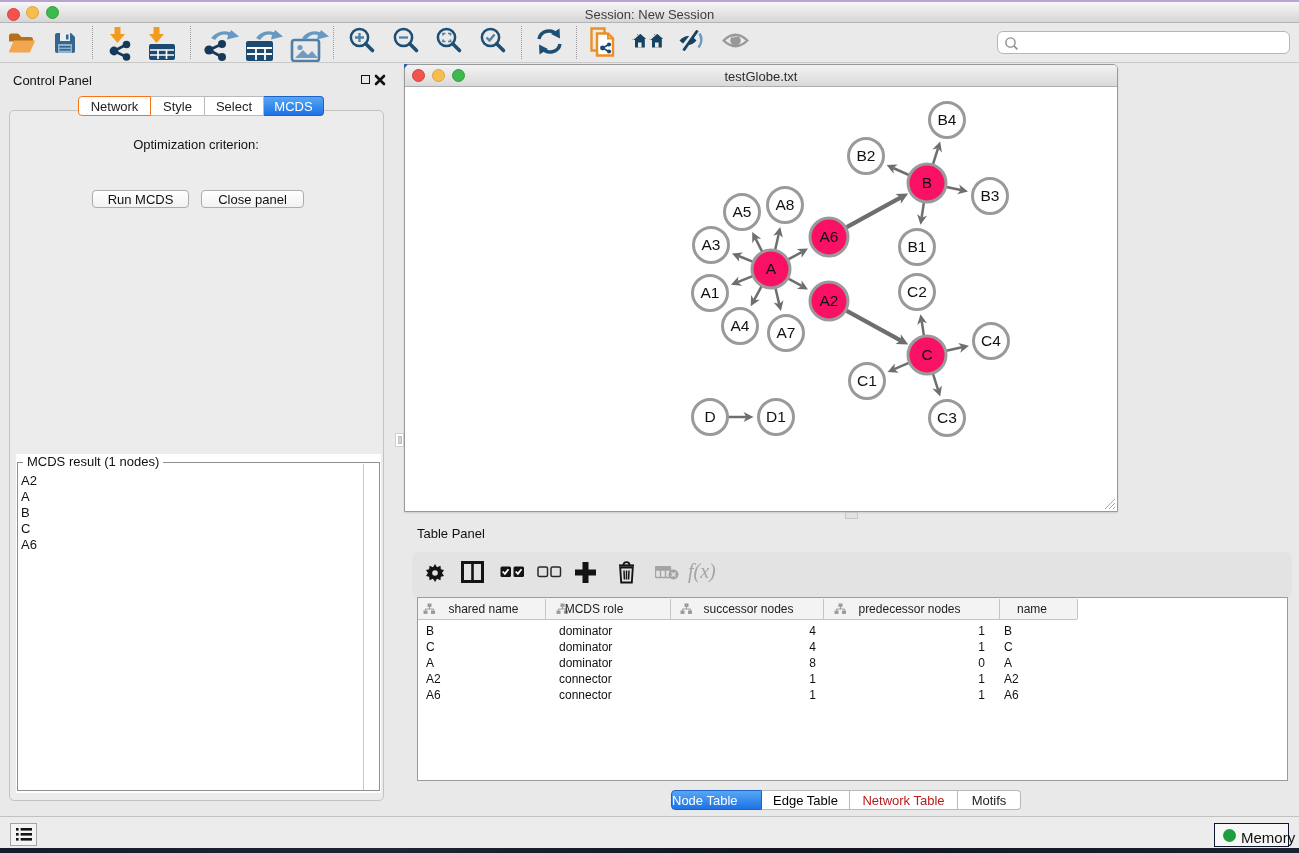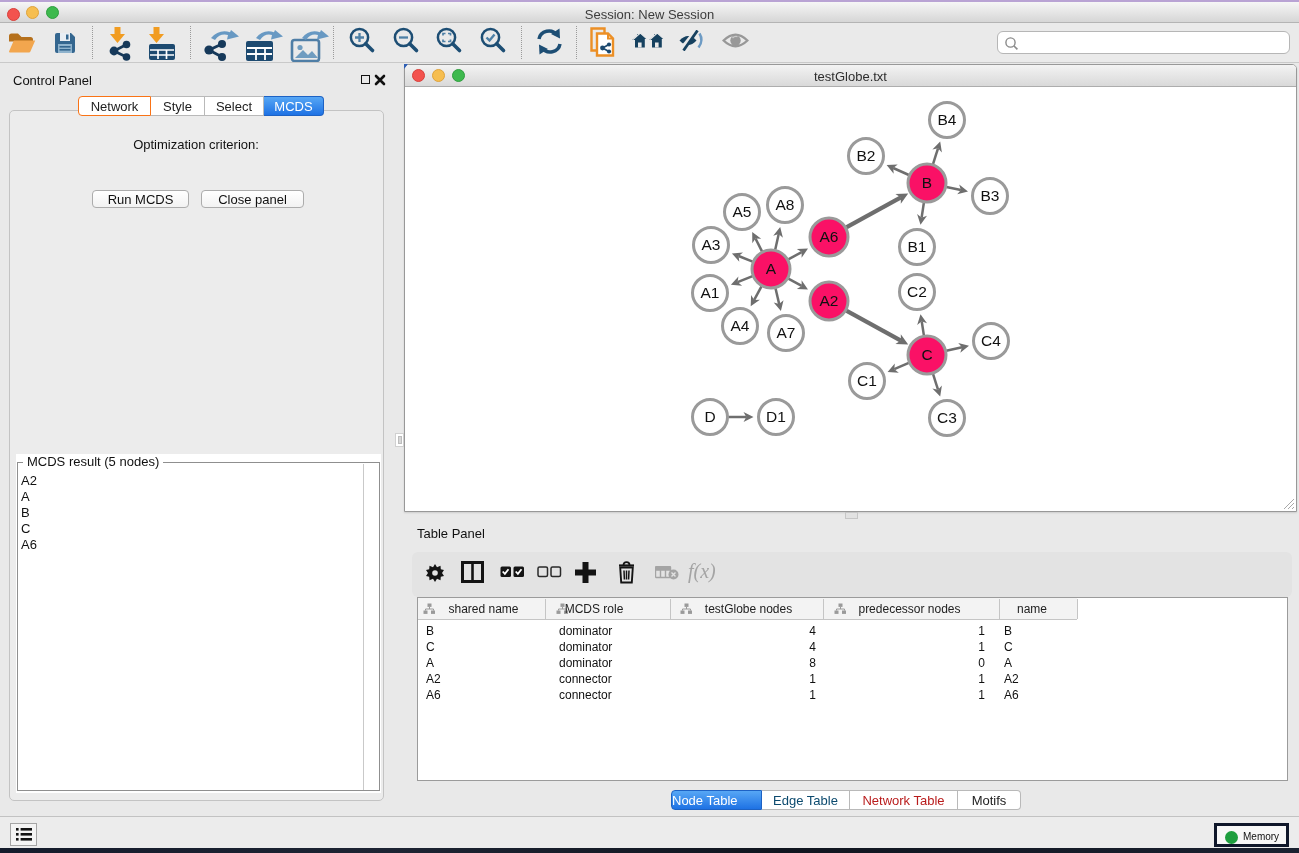--- a/index.html
+++ b/index.html
@@ -6,21 +6,21 @@
 body{opacity:0.999;font-family:"Liberation Sans",sans-serif;background:#e9e9e9;position:relative;color:#1a1a1a}
 .abs{position:absolute}
 #titlebar{position:absolute;left:0;top:0;width:1299px;height:23px;background:linear-gradient(#f6f6f6,#d6d6d6);border-top:2px solid #b9a3d4;border-bottom:1px solid #b4b4b4}
 .tl{position:absolute;top:6px;width:13px;height:13px;border-radius:50%}
 #apptitle{position:absolute;top:5px;left:0;width:100%;text-align:center;font-size:13px;color:#3c3c3c}
 #toolbar{position:absolute;left:0;top:23px;width:1299px;height:40px;background:#eaeaea;border-bottom:1px solid #c9c9c9}
 .tsep{position:absolute;top:3px;height:33px;width:0;border-left:1px dotted #9a9a9a}
 #searchbox{position:absolute;left:997px;top:8px;width:293px;height:23px;background:#fff;border:1px solid #b6b6b6;border-radius:6px}
 #controlpanel{position:absolute;left:0;top:63px;width:392px;height:753px}
 #cp-inner{position:absolute;left:9px;top:47px;width:375px;height:691px;background:#ececec;border:1px solid #c3c3c3;border-radius:5px}
-#graphwin{position:absolute;left:404px;top:64px;width:893px;height:448px;background:#fff;border:1px solid #989898;border-radius:5px 5px 0 0;box-shadow:0 1px 2px rgba(0,0,0,0.12)}
+#graphwin{position:absolute;left:404px;top:64px;width:714px;height:448px;background:#fff;border:1px solid #989898;border-radius:5px 5px 0 0;box-shadow:0 1px 2px rgba(0,0,0,0.12)}
 #gw-titlebar{position:absolute;left:0;top:0;width:100%;height:22px;background:linear-gradient(#f3f3f3,#d9d9d9);border-bottom:1px solid #adadad;border-radius:4px 4px 0 0}
 #tablepanel{position:absolute;left:404px;top:518px;width:895px;height:298px}
 #statusbar{position:absolute;left:0;top:816px;width:1299px;height:32px;background:#ececec;border-top:1px solid #c2c2c2}
 #darkstrip{position:absolute;left:0;top:848px;width:1299px;height:5px;background:linear-gradient(90deg,#141b2b,#1d2433 30%,#10151f 60%,#1a2130)}
 .panel-title{font-size:13px;color:#111}
 .th{color:#222}
 .trow{position:absolute;left:0;width:100%;height:16px;font-size:12px;color:#111}
 .trow span{position:absolute;top:1px}
 .trow span.num{width:100px;text-align:right}
 </style>
@@ -157,21 +157,21 @@
   <div style="width:73px;background:#fff;border:1px solid #f97316;border-radius:4px 0 0 4px;text-align:center;line-height:19px;color:#222">Network</div>
   <div style="width:54px;background:#fff;border:1px solid #b9b9b9;border-left:none;text-align:center;line-height:19px;color:#222">Style</div>
   <div style="width:59px;background:#fff;border:1px solid #b9b9b9;border-left:none;text-align:center;line-height:19px;color:#222">Select</div>
   <div style="width:60px;background:linear-gradient(#57a7f5,#1e72e4);border:1px solid #1d62c4;border-left:none;border-radius:0 4px 4px 0;text-align:center;line-height:19px;color:#fff">MCDS</div>
 </div>
 <div style="position:absolute;left:0px;top:74px;width:392px;text-align:center;font-size:13px;color:#111">Optimization criterion:</div>
 <button style="position:absolute;left:92px;top:127px;width:97px;height:18px;background:linear-gradient(#fff,#f2f2f2);border:1px solid #acacac;border-radius:4px;font-family:'Liberation Sans',sans-serif;font-size:13px;color:#111">Run MCDS</button>
 <button style="position:absolute;left:201px;top:127px;width:103px;height:18px;background:linear-gradient(#fff,#f2f2f2);border:1px solid #acacac;border-radius:4px;font-family:'Liberation Sans',sans-serif;font-size:13px;color:#111">Close panel</button>
 <div id="mcdsbox" style="position:absolute;left:16px;top:391px;width:365px;height:339px;background:#fff">
   <div style="position:absolute;left:1px;top:8px;width:363px;height:329px;border:1px solid #8f8f8f"></div>
-  <div style="position:absolute;left:7px;top:0px;background:#fff;padding:0 4px;font-size:13px;color:#111">MCDS result (5 nodes)</div>
+  <div style="position:absolute;left:7px;top:0px;background:#fff;padding:0 4px;font-size:13px;color:#111">MCDS result (1 nodes)</div>
   <div style="position:absolute;left:347px;top:10px;width:0;height:326px;border-left:1px solid #c9c9c9"></div>
   <div style="position:absolute;left:5px;top:19px;font-size:13px;line-height:16px;color:#111">A2<br>A<br>B<br>C<br>A6</div>
 </div>
 </div>
 <div id="graphwin">
   <svg style="position:absolute;left:-1px;top:-1px;z-index:5" width="4" height="5">
       <path d="M0,0 L4,0 L0,5 z" fill="#2e5fb5"></path>
     </svg>
   <div id="gw-titlebar">
     <div class="tl" style="left:7px;top:4px;background:#f3534e;border:1px solid #d8403b"></div>
@@ -335,21 +335,21 @@
         <path d="M6.5,4 v2 M2.5,7.5 v-1.5 h8 v1.5" stroke="#9a9a9a" fill="none"></path>
       </svg>
   <svg class="abs thico" style="left:416px;top:5px" width="13" height="12" viewBox="0 0 13 12">
         <rect x="4.5" y="0.5" width="4" height="3.4" fill="#9a9a9a"></rect>
         <rect x="0.5" y="7.5" width="4" height="3.4" fill="#9a9a9a"></rect>
         <rect x="8" y="7.5" width="4" height="3.4" fill="#9a9a9a"></rect>
         <path d="M6.5,4 v2 M2.5,7.5 v-1.5 h8 v1.5" stroke="#9a9a9a" fill="none"></path>
       </svg>
   <div class="th" style="position:absolute;left:12px;top:4px;width:107px;text-align:center;font-size:12px">shared name</div>
   <div class="th" style="position:absolute;left:126px;top:4px;width:100px;text-align:center;font-size:12px">MCDS role</div>
-  <div class="th" style="position:absolute;left:266px;top:4px;width:129px;text-align:center;font-size:12px">testGlobe nodes</div>
+  <div class="th" style="position:absolute;left:266px;top:4px;width:129px;text-align:center;font-size:12px">successor nodes</div>
   <div class="th" style="position:absolute;left:416px;top:4px;width:151px;text-align:center;font-size:12px">predecessor nodes</div>
   <div class="th" style="position:absolute;left:575px;top:4px;width:78px;text-align:center;font-size:12px">name</div>
   <div class="trow" style="top:25px">
         <span style="left:8px">B</span>
         <span style="left:141px">dominator</span>
         <span class="num" style="left:298px">4</span>
         <span class="num" style="left:467px">1</span>
         <span style="left:586px">B</span>
       </div>
   <div class="trow" style="top:41px">
@@ -376,36 +376,36 @@
   <div class="trow" style="top:89px">
         <span style="left:8px">A6</span>
         <span style="left:141px">connector</span>
         <span class="num" style="left:298px">1</span>
         <span class="num" style="left:467px">1</span>
         <span style="left:586px">A6</span>
       </div>
 </div>
 <div id="tp-tabs" style="position:absolute;left:267px;top:272px;height:20px;display:flex;font-size:13px">
   <div style="width:91px;background:linear-gradient(#57a7f5,#1e72e4);border:1px solid #1d62c4;border-radius:4px 0 0 4px;text-align:left;line-height:19px;color:#fff">Node Table</div>
-  <div style="width:88px;background:#fff;border:1px solid #b9b9b9;border-left:none;text-align:center;line-height:19px;color:#0c4a6e">Edge Table</div>
+  <div style="width:88px;background:#fff;border:1px solid #b9b9b9;border-left:none;text-align:center;line-height:19px;color:#000000">Edge Table</div>
   <div style="width:108px;background:#fff;border:1px solid #b9b9b9;border-left:none;text-align:center;line-height:19px;color:#b91c1c">Network Table</div>
   <div style="width:63px;background:#fff;border:1px solid #b9b9b9;border-left:none;border-radius:0 4px 4px 0;text-align:center;line-height:19px;color:#222">Motifs</div>
 </div>
 </div>
 <div id="statusbar">
 <div style="position:absolute;left:10px;top:6px;width:27px;height:23px;background:#f4f4f4;border:1px solid #a5a5a5">
   <svg class="abs" style="left:5px;top:4px" width="16" height="13" viewBox="0 0 16 13">
     <g fill="#141414">
           <rect x="0" y="0" width="2.6" height="2.6"></rect>
           <rect x="0" y="5" width="2.6" height="2.6"></rect>
           <rect x="0" y="10" width="2.6" height="2.6"></rect>
     <rect x="4.6" y="0" width="11.4" height="2.6"></rect>
           <rect x="4.6" y="5" width="11.4" height="2.6"></rect>
           <rect x="4.6" y="10" width="11.4" height="2.6"></rect>
         </g>
   </svg>
 </div>
-<div style="position:absolute;left:1214px;top:6px;width:75px;height:24px;background:#f7f7f7;border:3px solid #0f172a;font-size:10px;color:#111">
+<div style="position:absolute;left:1214px;top:6px;width:75px;height:24px;background:#f7f7f7;border:1px solid #0f172a;font-size:15px;color:#111">
   <div style="position:absolute;left:8px;top:5px;width:13px;height:13px;border-radius:50%;background:#1e9e3e"></div>
   <div style="position:absolute;left:26px;top:5px">Memory</div>
 </div>
 </div>
 <div id="darkstrip"></div>
 
 </body></html>

